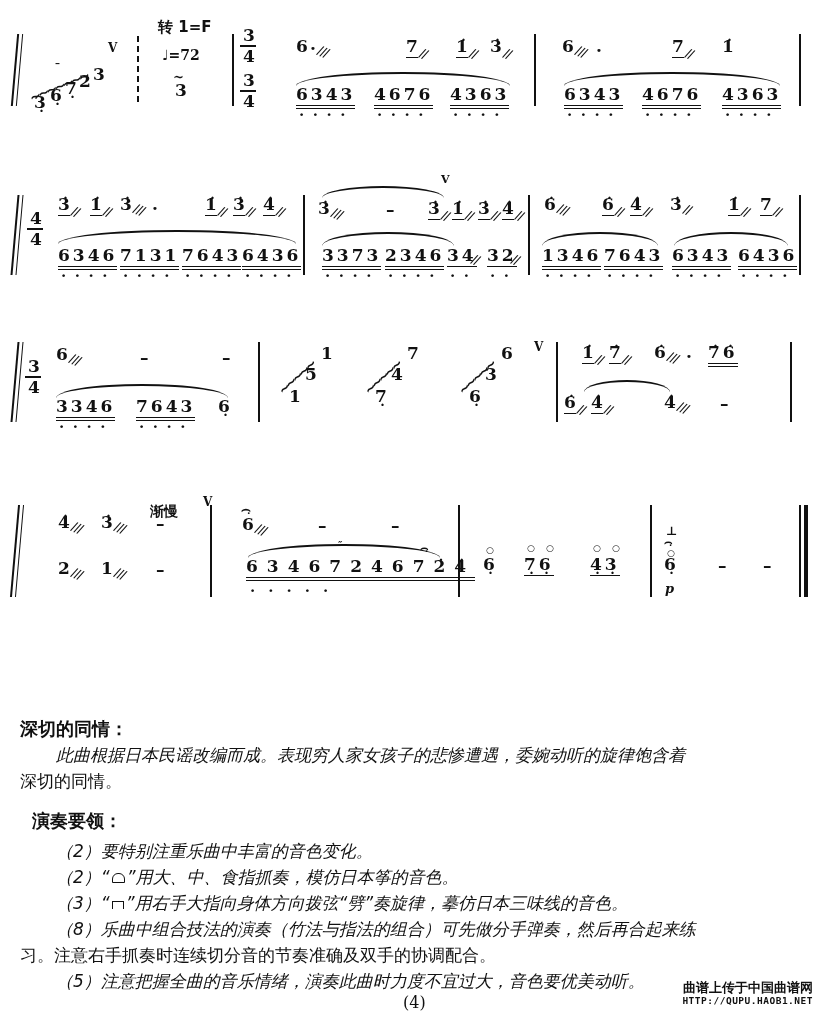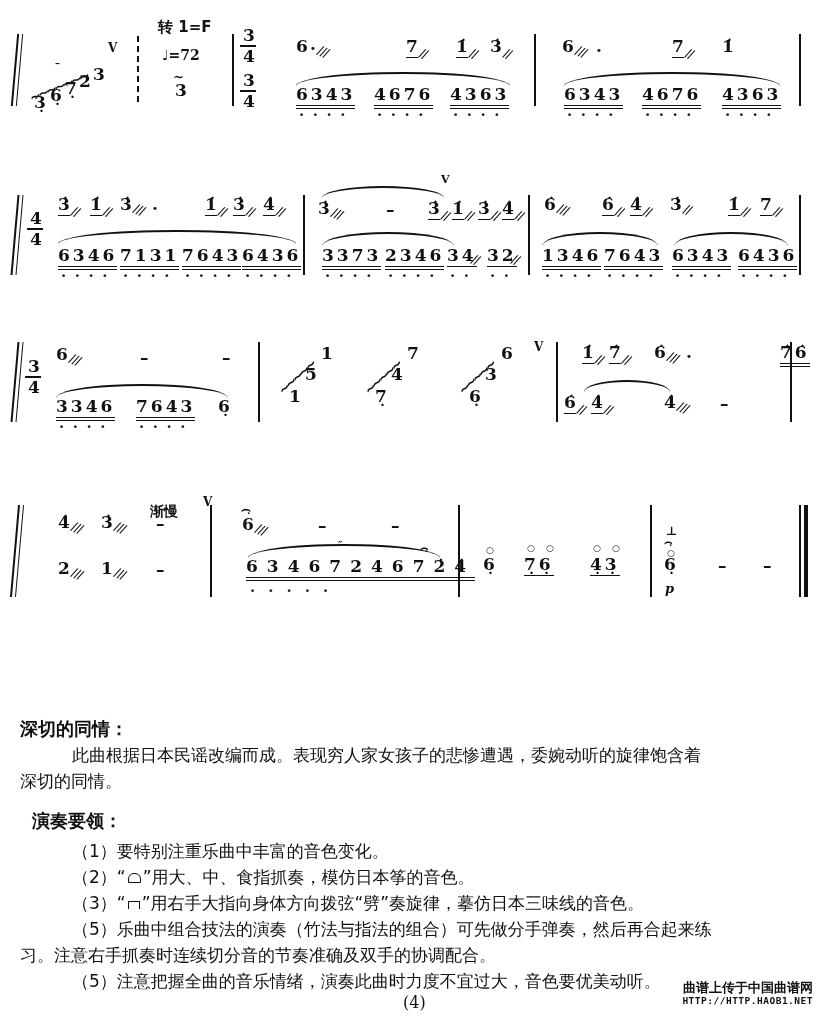--- a/index.html
+++ b/index.html
@@ -25,21 +25,21 @@
   .slur{position:absolute;height:12px;border-top:2px solid #111;
         border-radius:50% 50% 0 0 / 100% 100% 0 0;}
   .hl{position:absolute;height:1.5px;background:#111;}
   .brk{position:absolute;width:3px;border-left:2px solid #111;border-right:1px solid #111;transform:skewX(-5deg);}
   
   .textblock{position:absolute;left:20px;top:716px;width:785px;}
   .h{font-weight:700;font-size:18px;line-height:26px;}
   .h2{margin-top:14px;margin-left:12px;}
   #tips{margin-top:4px;}
   .tline{font-size:17px;line-height:26px;white-space:nowrap;}
-  .ind{margin-left:52px;}
+  .ind{margin-left:36px;font-style:italic;}
   .sym-grab{display:inline-block;width:11px;height:8px;border:1.5px solid #111;
             border-radius:6px 6px 0 0;margin:0 2px;vertical-align:baseline;}
   .sym-pluck{display:inline-block;width:10px;height:7px;border:1.5px solid #111;
              border-bottom:none;margin:0 2px;vertical-align:baseline;}
   .pagenum{position:absolute;left:403px;top:993px;font:400 16px "DejaVu Serif",serif;}
   .wm{position:absolute;right:6px;top:980px;text-align:right;}
   .wm1{font:700 13px "DejaVu Sans",sans-serif;line-height:15px;}
   .wm2{font:700 9.5px "DejaVu Sans Mono",monospace;line-height:12px;letter-spacing:0.5px;}
 </style>
 </head>
@@ -203,21 +203,21 @@
       <span class="si" style="left: 501px; top: 345px;">6</span>
       <span class="si" style="left: 534px; top: 341px; font-size: 12px;">V</span>
       <div class="bar" style="left: 556px; top: 342px; height: 80px;"></div>
       <span class="si u1" style="left: 582px; top: 344px;">1̇</span>
       <span class="si sl" style="left: 596px; top: 352px;">//</span>
       <span class="si u1" style="left: 609px; top: 344px;">7̇</span>
       <span class="si sl" style="left: 623px; top: 352px;">//</span>
       <span class="si" style="left: 654px; top: 344px;">6̇</span>
       <span class="si sl" style="left: 668px; top: 350px;">///</span>
       <span class="si" style="left: 686px; top: 348px;">·</span>
-      <span class="si grp u2" style="left: 780px; top: 344px;">7̇6̇</span>
+      <span class="si grp u2" style="left: 708px; top: 344px;">7̇6̇</span>
       <span class="si u1" style="left: 564px; top: 394px;">6̇</span>
       <span class="si sl" style="left: 578px; top: 402px;">//</span>
       <span class="si u1" style="left: 591px; top: 394px;">4̇</span>
       <span class="si sl" style="left: 605px; top: 402px;">//</span>
       <div class="slur" style="left: 584px; top: 380px; width: 86px; height: 10px;"></div>
       <span class="si" style="left: 664px; top: 394px;">4̇</span>
       <span class="si sl" style="left: 678px; top: 400px;">///</span>
       <span class="si" style="left: 720px; top: 396px;">–</span>
       <div class="bar" style="left: 790px; top: 342px; height: 80px;"></div>
       <div class="brk" style="left: 14px; top: 505px; height: 92px;"></div>
@@ -269,28 +269,28 @@
     </div>
 
   <div class="textblock">
     <div class="h">深切的同情：</div>
     <div id="intro">
         <div class="tline ind"><span>此曲根据日本民谣改编而成。表现穷人家女孩子的悲惨遭遇，委婉动听的旋律饱含着</span></div>
         <div class="tline"><span>深切的同情。</span></div>
       </div>
     <div class="h h2">演奏要领：</div>
     <div id="tips">
-        <div class="tline ind"><span>（1）要特别注重乐曲中丰富的音色变化。</span></div>
+        <div class="tline ind"><span>（2）要特别注重乐曲中丰富的音色变化。</span></div>
         <div class="tline ind"><span>（2）“</span><span class="sym-grab"></span><span>”用大、中、食指抓奏，模仿日本筝的音色。</span></div>
         <div class="tline ind"><span>（3）“</span><span class="sym-pluck"></span><span>”用右手大指向身体方向拨弦“劈”奏旋律，摹仿日本三味线的音色。</span></div>
-        <div class="tline ind"><span>（5）乐曲中组合技法的演奏（竹法与指法的组合）可先做分手弹奏，然后再合起来练</span></div>
+        <div class="tline ind"><span>（8）乐曲中组合技法的演奏（竹法与指法的组合）可先做分手弹奏，然后再合起来练</span></div>
         <div class="tline"><span>习。注意右手抓奏时连续切分音的节奏准确及双手的协调配合。</span></div>
         <div class="tline ind"><span>（5）注意把握全曲的音乐情绪，演奏此曲时力度不宜过大，音色要优美动听。</span></div>
       </div>
   </div>
 
   <div class="pagenum">(4)</div>
 
   <div class="wm">
     <div class="wm1">曲谱上传于中国曲谱网</div>
-    <div class="wm2">HTTP://HTTP.HAOB1.NET</div>
+    <div class="wm2">HTTP://QUPU.HAOB1.NET</div>
   </div>
 </div>
 
 </body></html>

